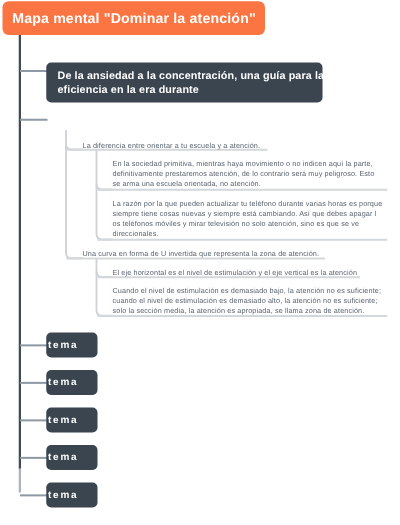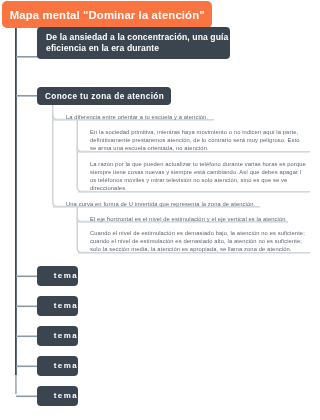--- a/index.html
+++ b/index.html
@@ -2,23 +2,23 @@
 <html><head>
 <meta charset="utf-8">
 <style>
   html,body{margin:0;padding:0;}
   body{width:310px;height:420px;background:#ffffff;-webkit-font-smoothing:antialiased;font-family:"Liberation Sans",sans-serif;overflow:hidden;position:relative;}
   #canvas{position:absolute;left:0;top:0;width:310px;height:420px;}
   svg.lines{position:absolute;left:0;top:0;width:310px;height:420px;pointer-events:none;}
   .root-node{position:absolute;left:2px;top:1px;width:210px;height:27px;background:#fb7543;border-radius:5px;box-sizing:border-box;}
   .root-label{color:#fff;font-weight:bold;font-size:11.3px;line-height:28px;padding-left:7.8px;display:block;letter-spacing:.14px;white-space:nowrap;}
   .node{position:absolute;background:#3b4550;border-radius:4px;color:#ffffff;font-weight:bold;box-sizing:border-box;}
-  .n1{left:37px;top:27px;width:193px;height:32px;font-size:8.6px;line-height:11.8px;padding:4.6px 9px;letter-spacing:.1px;white-space:nowrap;}
+  .n1{left:37px;top:50px;width:221px;height:32px;font-size:8.6px;line-height:11.8px;padding:4.6px 9px;letter-spacing:.1px;white-space:nowrap;}
   .n2{left:37px;top:86.7px;width:134px;height:18px;font-size:8.2px;line-height:20px;padding-left:8px;letter-spacing:.4px;}
-  .tema{left:37px;width:41px;height:20px;font-size:8px;line-height:20px;text-align:right;letter-spacing:1.4px;text-indent:1.4px;}
+  .tema{left:37px;width:41px;height:20px;font-size:8px;line-height:20px;text-align:left;letter-spacing:1.4px;text-indent:1.4px;}
   .txt{position:absolute;font-size:5.8px;line-height:8.3px;color:#5c6570;white-space:nowrap;letter-spacing:.1px;}
 </style>
 </head>
 <body>
 
 <div id="canvas">
 
   <svg class="lines" viewBox="0 0 310 420">
 
     <rect x="15" y="27" width="1.8" height="348" fill="#3e4a56"></rect>
@@ -56,23 +56,20 @@
 
   <div class="root-node">
     <span class="root-label">Mapa mental "Dominar la atención"</span>
   </div>
 
   <div class="node n1">
     <span>De la ansiedad a la concentración, una guía para la</span><br>
     <span>eficiencia en la era durante</span>
   </div>
 
-  <div class="node n2">
-    <span>Conoce tu zona de atención</span>
-  </div>
 
   <div class="txt" style="left:66px;top:113.2px;">La diferencia entre orientar a tu escuela y a atención.</div>
   <div class="txt" style="left:90px;top:127.8px;">
     <span>En la sociedad primitiva, mientras haya movimiento o no indicen aquí la parte,</span><br>
     <span>definitivamente prestaremos atención, de lo contrario será muy peligroso. Esto</span><br>
     <span>se arma una escuela orientada, no atención.</span>
   </div>
   <div class="txt" style="left:90px;top:159.6px;">
     <span>La razón por la que pueden actualizar tu teléfono durante varias horas es porque</span><br>
     <span>siempre tiene cosas nuevas y siempre está cambiando. Así que debes apagar l</span><br>

